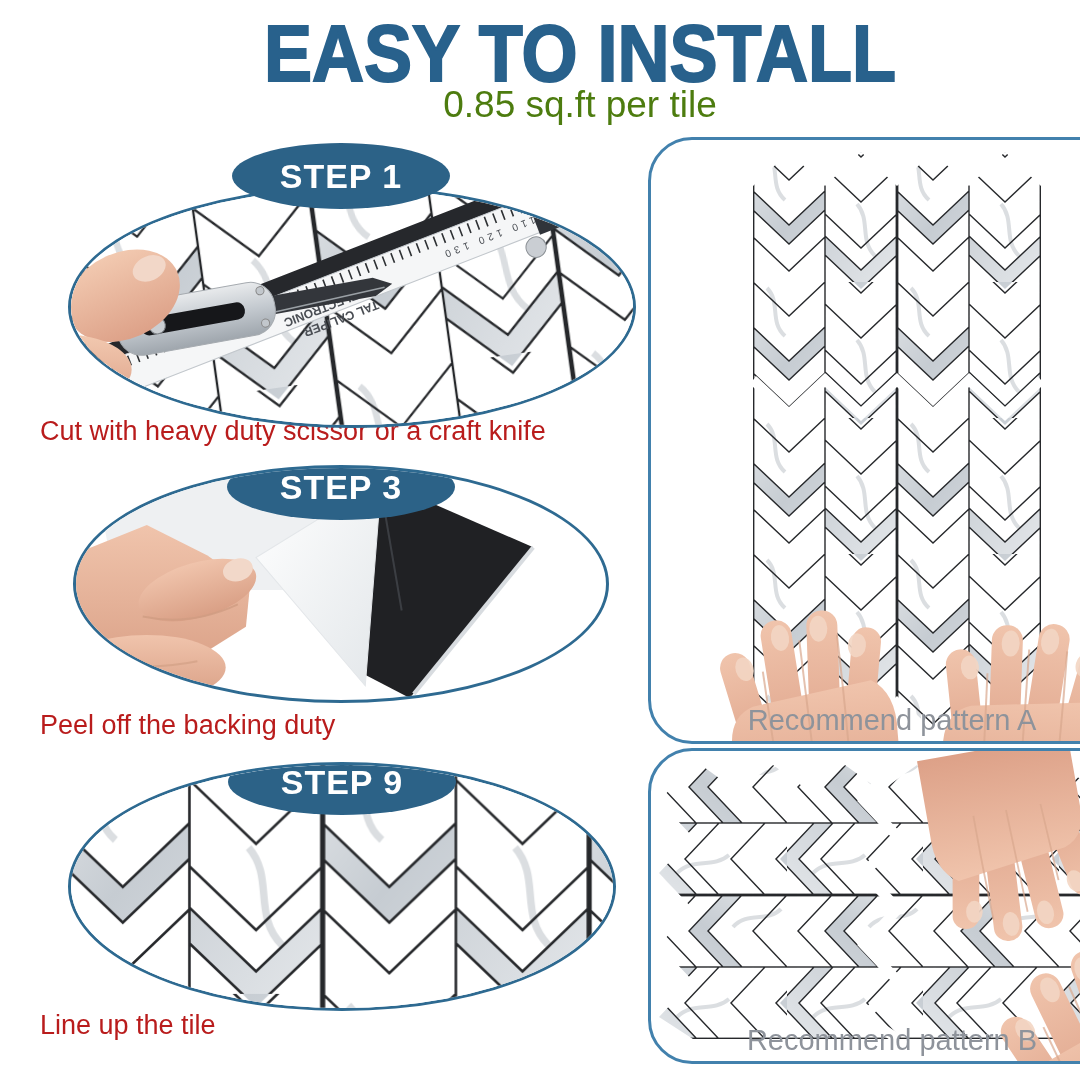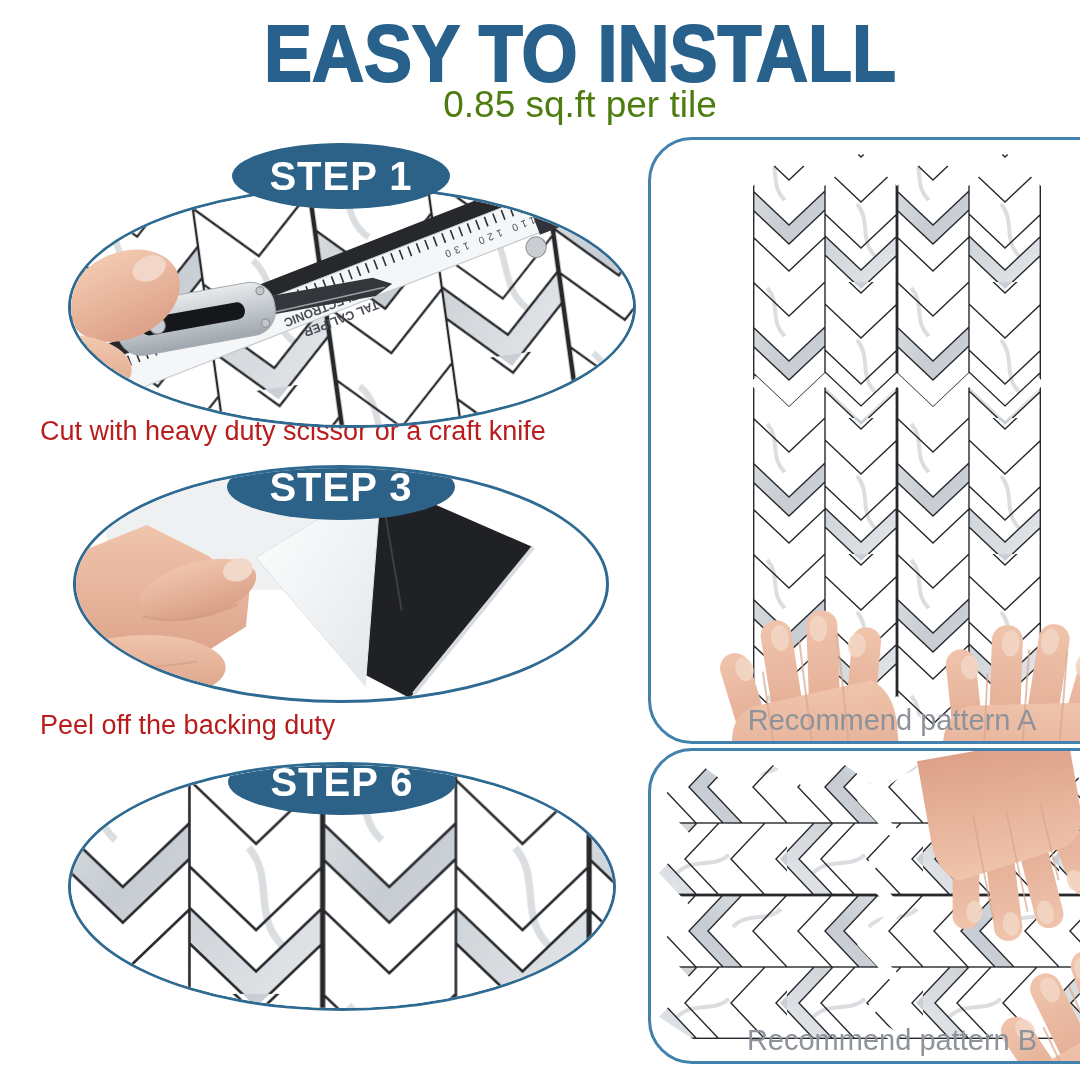--- a/index.html
+++ b/index.html
@@ -10,21 +10,21 @@
          font-size:80px;font-weight:900;color:#28618C;-webkit-text-stroke:2px #28618C;
          letter-spacing:0px;transform:scaleX(.9);transform-origin:540px 0;}
   .subtitle{position:absolute;left:0;top:84px;width:1080px;text-align:center;
             font-size:37px;color:#4d7c0f;}
   
   .step-ellipse{position:absolute;border:3px solid #2E6A91;border-radius:50%;
                 background:#fff;overflow:hidden;}
   .step-ellipse svg{position:absolute;left:0;top:0;width:100%;height:100%;}
   .badge{position:absolute;background:#2C6287;border-radius:50%;display:flex;
          align-items:center;justify-content:center;color:#fff;font-weight:bold;
-         font-size:40px;letter-spacing:1px;}
+         font-size:34px;letter-spacing:1px;}
   #badge1{left:192px;top:143px;width:218px;height:66px;z-index:5;}
   .badge-in{left:calc(50% - 114px);width:228px;height:66px;z-index:3;}
   #ell1{left:28px;top:186px;width:562px;height:236px;z-index:2;}
   #ell2{left:33px;top:465px;width:530px;height:232px;}
   #ell3{left:28px;top:762px;width:542px;height:243px;}
   .caption{position:absolute;left:0;width:620px;text-align:left;
            font-size:27px;color:#b91c1c;}
   #cap1{top:416px;}
   #cap2{top:710px;}
   #cap3{top:1010px;}
@@ -133,38 +133,39 @@
           <ellipse cx="44" cy="-8" rx="15" ry="11" fill="#f2d8c9"></ellipse>
         </g>
         <path d="M66,146 Q112,156 160,134" fill="none" stroke="#cf9c82" stroke-width="2" opacity=".8"></path>
         <path d="M30,190 Q70,200 120,190" fill="none" stroke="#cf9c82" stroke-width="2" opacity=".6"></path>
       </g>
     </svg>
   </div>
   <div class="caption" id="cap2">Peel off the backing duty</div>
 
   <div class="step-ellipse" id="ell3">
-    <div class="badge badge-in" style="top:-16px">STEP 6</div>
+    <div class="badge badge-in" style="top:-16px">STEP 9</div>
     <svg viewBox="0 0 536 237" preserveAspectRatio="none">
       <defs>
         <linearGradient id="sg3" x1="0" y1="0" x2="1" y2="1">
           <stop offset="0" stop-color="#eceef0"></stop>
             <stop offset="0.45" stop-color="#c6ccd2"></stop>
             <stop offset="1" stop-color="#e4e7ea"></stop>
         </linearGradient>
         <pattern id="chev3" patternUnits="userSpaceOnUse" width="144" height="136" patternTransform="scale(1.83) translate(-8,-14)">
           <rect width="144" height="136" fill="#ffffff"></rect>
           <path fill="url(#sg3)" d="M0,45 36,79 72,45 72,64 36,98 0,64Z M72,90 108,124 144,90 144,109 108,143 72,109Z M72,-46 108,-12 144,-46 144,-27 108,7 72,-27Z"></path>
           <path stroke="#d2d6da" stroke-width="4" fill="none" opacity=".8" d="M14,6 C28,20 16,40 32,54 M104,58 C118,74 106,94 122,110"></path>
           <path stroke="#26282b" stroke-width="1.4" fill="none" d="M0,0 36,34 72,0 M0,45 36,79 72,45 M0,64 36,98 72,64 M0,91 36,125 72,91 M72,22 108,56 144,22 M72,-23 108,11 144,-23 M72,68 108,102 144,68 M72,90 108,124 144,90 M72,109 108,143 144,109 M0.7,0 0.7,136 M72,0 72,136 M143.3,0 143.3,136"></path>
         </pattern>
       </defs>
       <rect width="536" height="237" fill="url(#chev3)"></rect>
     </svg>
   </div>
+  <div class="caption" id="cap3">Line up the tile</div>
 
   <div class="panel" id="panelA">
     <svg width="482" height="601" viewBox="0 0 482 601">
       <defs>
         <linearGradient id="sgA" x1="0" y1="0" x2="1" y2="1">
           <stop offset="0" stop-color="#eceef0"></stop>
             <stop offset="0.45" stop-color="#c6ccd2"></stop>
             <stop offset="1" stop-color="#e4e7ea"></stop>
         </linearGradient>
         <linearGradient id="skA" x1="0" y1="0" x2="0" y2="1">

